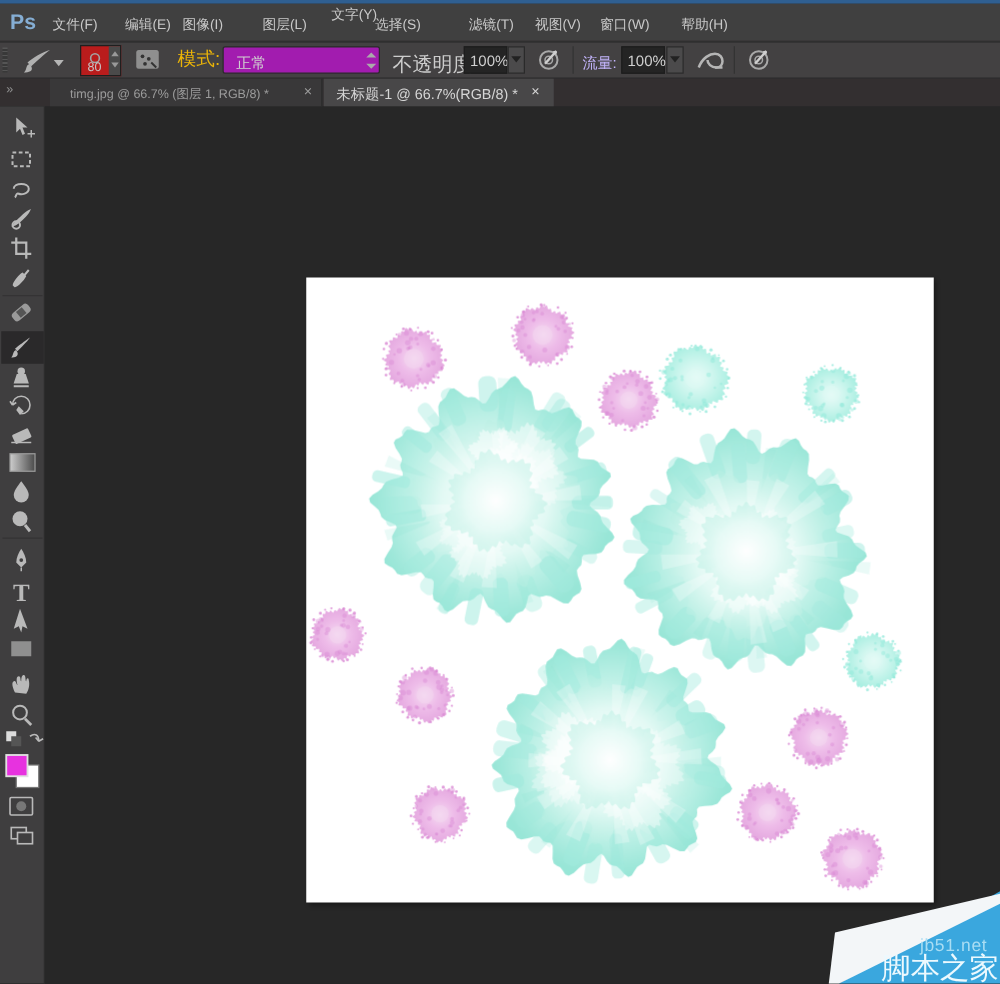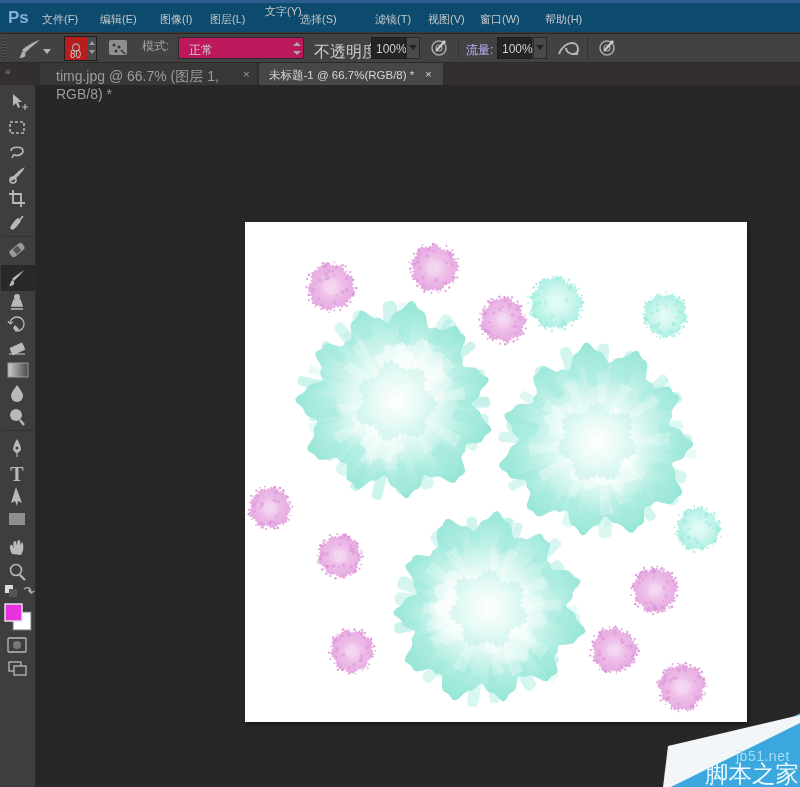--- a/index.html
+++ b/index.html
@@ -1,24 +1,24 @@
 <!DOCTYPE html>
 <html><head><meta charset="utf-8"><style>
 *{margin:0;padding:0;box-sizing:border-box}
 body{width:800px;height:787px;background:#272727;font-family:"Liberation Sans",sans-serif;overflow:hidden;position:relative}
 .abs{position:absolute}
 .menu{color:#c9c9c9;font-size:11px}
 </style></head>
 <body>
 <div class="abs" style="left:0;top:0;width:800px;height:3px;background:#2f5f91"></div>
-<div class="abs" style="left:0;top:3px;width:800px;height:30px;background:#0c4a6e;border-bottom:1px solid #3a3839">
+<div class="abs" style="left:0;top:3px;width:800px;height:30px;background:#404040;border-bottom:1px solid #3a3839">
   <span class="abs" style="left:8px;top:5px;font-size:17px;font-weight:bold;color:#85aed4">Ps</span>
   <span class="abs menu" style="left:42px;top:9px">文件(F)</span>
   <span class="abs menu" style="left:100px;top:9px">编辑(E)</span>
-  <span class="abs menu" style="left:160px;top:9px">图像(I)</span>
+  <span class="abs menu" style="left:146px;top:9px">图像(I)</span>
   <span class="abs menu" style="left:210px;top:9px">图层(L)</span>
   <span class="abs menu" style="left:265px;top:1px">文字(Y)</span>
   <span class="abs menu" style="left:300px;top:9px">选择(S)</span>
   <span class="abs menu" style="left:375px;top:9px">滤镜(T)</span>
   <span class="abs menu" style="left:428px;top:9px">视图(V)</span>
   <span class="abs menu" style="left:480px;top:9px">窗口(W)</span>
   <span class="abs menu" style="left:545px;top:9px">帮助(H)</span>
 </div>
 <div class="abs" style="left:0;top:34px;width:800px;height:29px;background:#434142;border-bottom:1px solid #2b2a2b">
   <div class="abs" style="left:2px;top:4px;width:4px;height:20px;background:repeating-linear-gradient(#555 0,#555 1px,#383838 1px,#383838 3px)"></div>
@@ -39,22 +39,22 @@
           <path d="M2,13 L5,17 L8,13 Z" fill="#999"></path>
         </svg></div>
   </div>
   <div class="abs" style="left:108px;top:4px"><svg width="20" height="20" viewBox="0 0 20 20">
         <rect x="1" y="2" width="18" height="15" rx="2" fill="#8f8f8f"></rect>
         <circle cx="6" cy="7" r="1.5" fill="#333"></circle>
         <circle cx="11" cy="9" r="1.5" fill="#333"></circle>
         <circle cx="8" cy="13" r="1.5" fill="#333"></circle>
         <path d="M13,12 l4,4" stroke="#333" stroke-width="1.5"></path>
       </svg></div>
-  <span class="abs" style="left:142px;top:4px;font-size:12px;color:#a3a3a3">模式:</span>
-  <div class="abs" style="left:178px;top:3px;width:126px;height:22px;background:#be185d;border:1px solid #2a2a2a;border-radius:2px">
+  <span class="abs" style="left:142px;top:4px;font-size:15px;color:#eab308">模式:</span>
+  <div class="abs" style="left:178px;top:3px;width:126px;height:22px;background:#a21caf;border:1px solid #2a2a2a;border-radius:2px">
      <span class="abs" style="left:10px;top:4px;font-size:12px;color:#d0d0d0">正常</span>
      <div class="abs" style="left:112px;top:1px"><svg width="12" height="20" viewBox="0 0 12 20">
           <path d="M2,7 L6,3 L10,7 Z" fill="#aaa"></path>
           <path d="M2,12 L6,16 L10,12 Z" fill="#aaa"></path>
         </svg></div>
   </div>
   <span class="abs" style="left:314px;top:8px;font-size:16px;color:#cccccc">不透明度:</span>
   <div class="abs" style="left:371px;top:3px;width:35px;height:22px;background:#242424;border:1px solid #1d1d1d">
      <span class="abs" style="left:4px;top:4px;font-size:12px;color:#d0d0d0">100%</span>
   </div>
@@ -83,21 +83,21 @@
   <div class="abs" style="left:596px;top:3px"><svg width="22" height="22" viewBox="0 0 22 22">
         <circle cx="11" cy="11" r="7" fill="none" stroke="#a8a8a8" stroke-width="1.6"></circle>
         <circle cx="11" cy="11" r="3" fill="none" stroke="#a8a8a8" stroke-width="1.2"></circle>
         <path d="M8,14 L17,4" stroke="#cfcfcf" stroke-width="2"></path>
         <path d="M17,4 l-2.5,0.5 M17,4 l-0.5,2.5" stroke="#cfcfcf" stroke-width="1.2"></path>
       </svg></div>
 </div>
 <div class="abs" style="left:0;top:63px;width:800px;height:22px;background:#332f30">
   <span class="abs" style="left:5px;top:3px;color:#8f8f8f;font-size:10px">»</span>
   <div class="abs" style="left:40px;top:0;width:218px;height:22px;background:#393839;border-right:1px solid #2a2a2a">
-    <span class="abs" style="left:16px;top:5px;font-size:14px;color:#9c9c9c">timg.jpg @ 66.7% (图层 1, RGB/8) *</span>
+    <span class="abs" style="left:16px;top:5px;font-size:10px;color:#9c9c9c">timg.jpg @ 66.7% (图层 1, RGB/8) *</span>
     <span class="abs" style="left:203px;top:5px;font-size:11.5px;color:#9c9c9c">×</span>
   </div>
   <div class="abs" style="left:259px;top:0;width:184px;height:22px;background:#484748">
     <span class="abs" style="left:10px;top:5px;font-size:11.5px;color:#d6d6d6">未标题-1 @ 66.7%(RGB/8) *</span>
     <span class="abs" style="left:166px;top:5px;font-size:11.5px;color:#d6d6d6">×</span>
   </div>
 </div>
 <div class="abs" style="left:0;top:85px"><svg width="36" height="702" viewBox="0 0 36 702">
       <rect x="0" y="0" width="36" height="702" fill="#3f3e3f"></rect>
       <rect x="35" y="0" width="1" height="702" fill="#2c2c2c"></rect>

